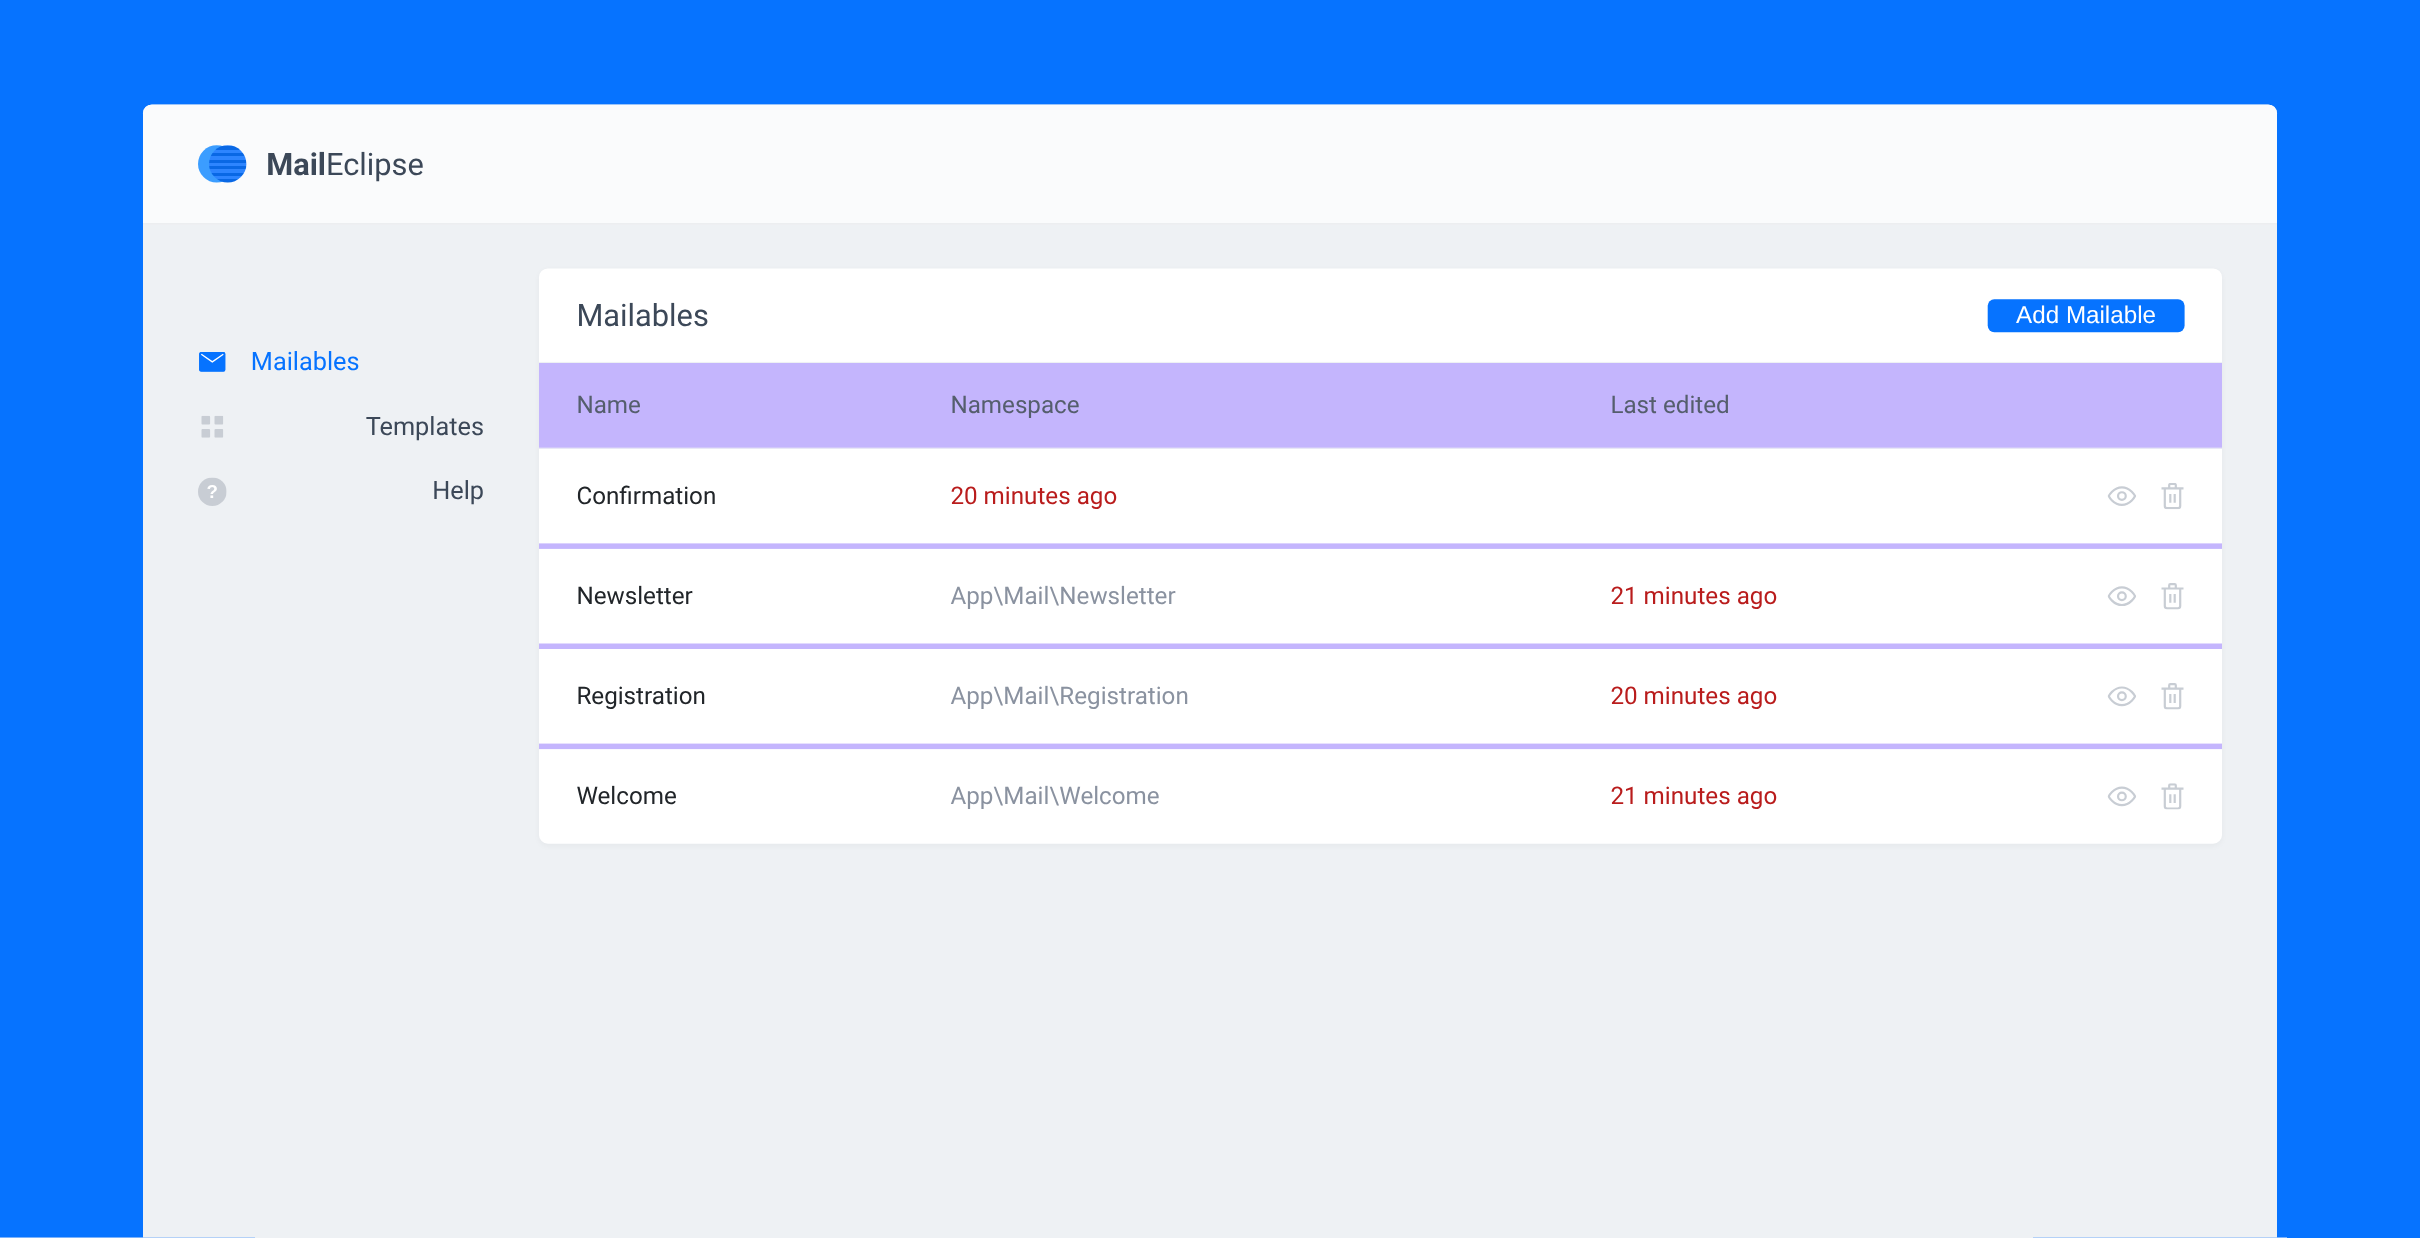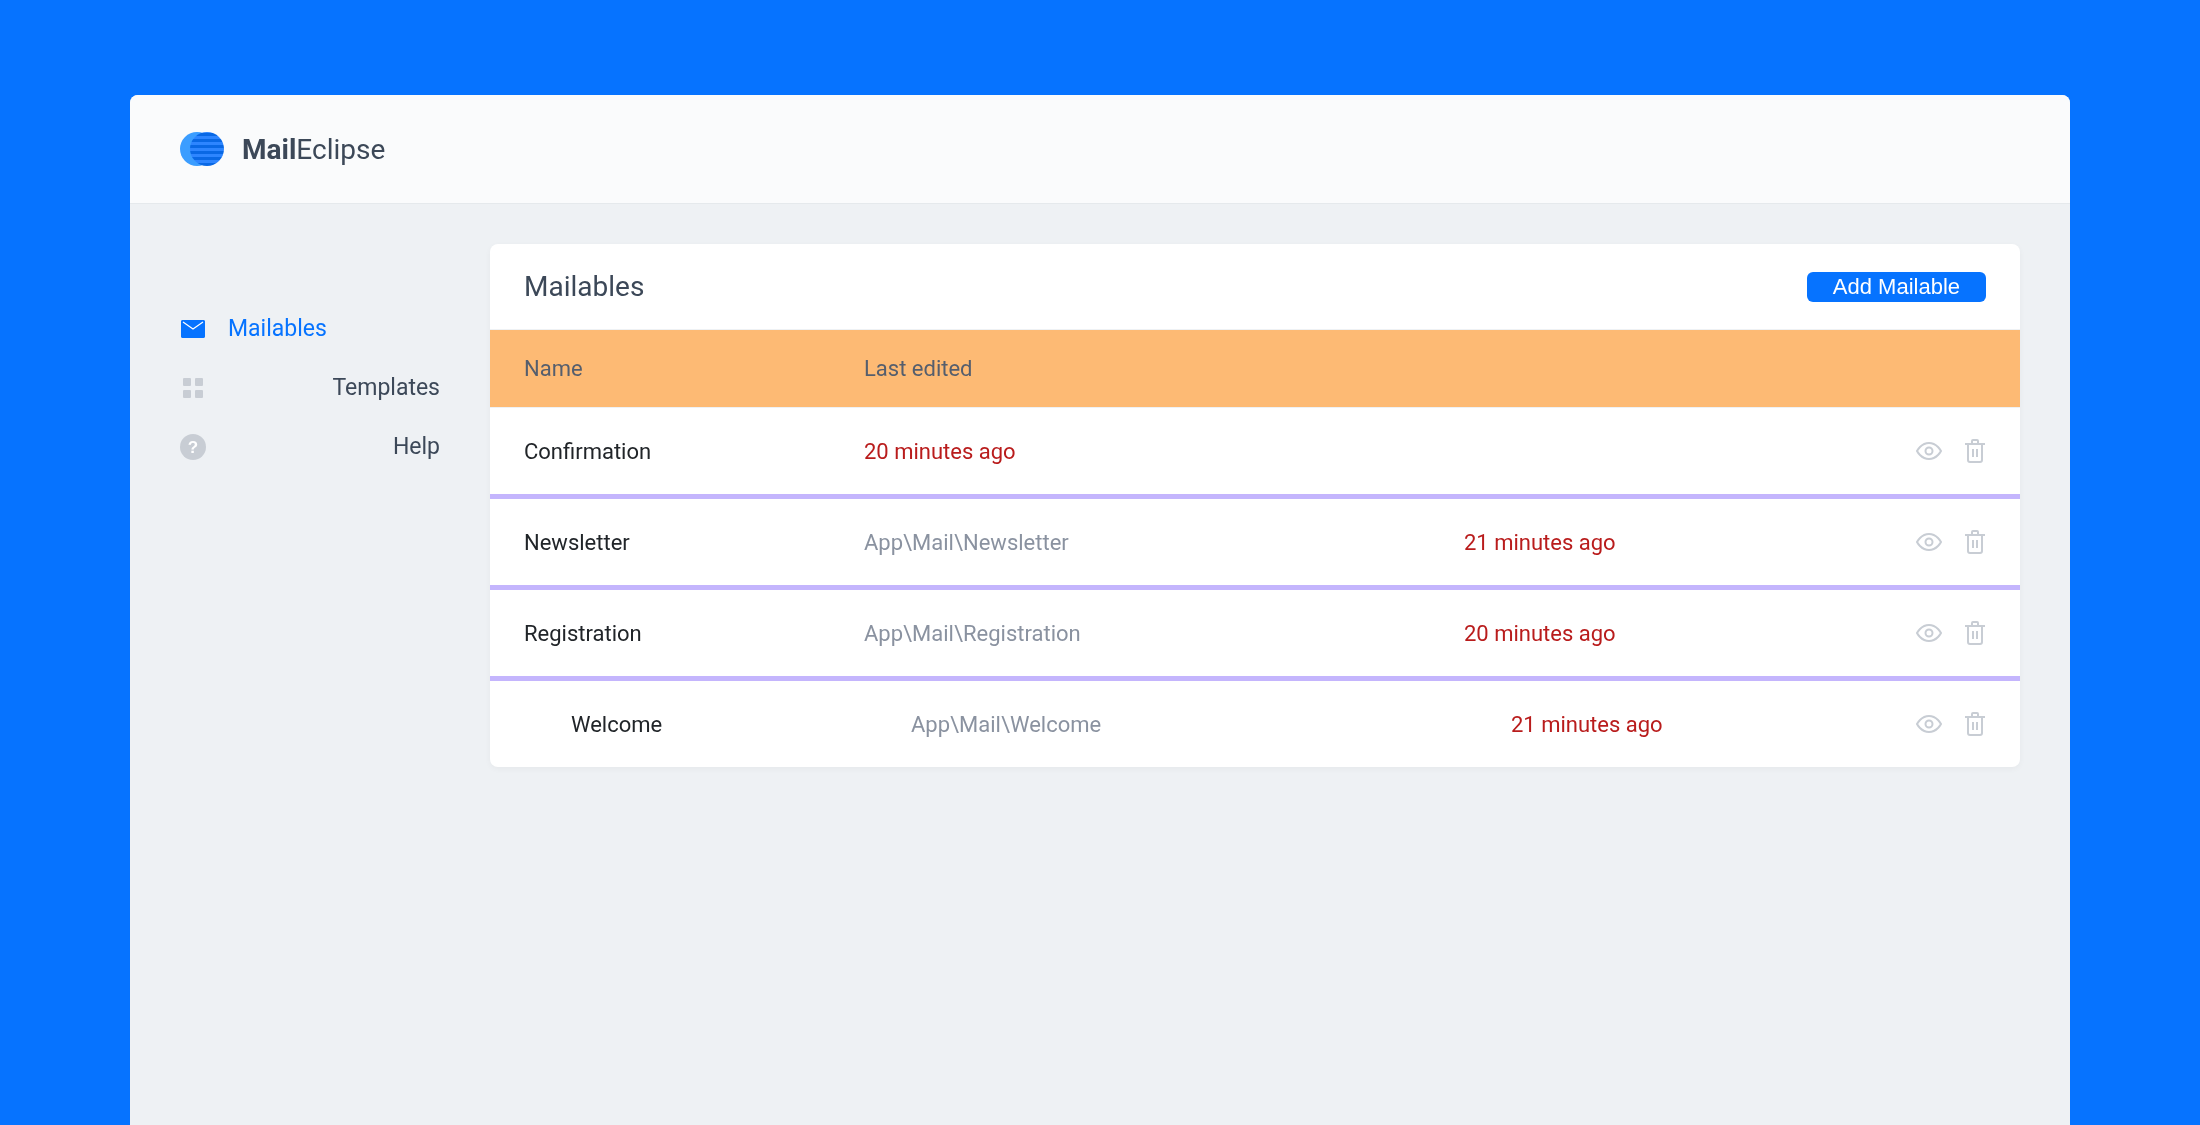--- a/index.html
+++ b/index.html
@@ -153,38 +153,37 @@
       border: none;
       padding: 2px 26px;
       font-size: 22px;
       font-weight: 500;
       border-radius: 6px;
       cursor: pointer;
     }
     
     .table-header {
       display: flex;
-      background: #fdba74;
+      background: #c4b5fd;
       padding: 26px 34px;
       font-size: 22px;
       color: #555e6d;
       border-bottom: 1px solid #eef1f4;
     }
     
     .table-row {
       display: flex;
       align-items: center;
       padding: 30px 34px;
       border-bottom: 5px solid #c4b5fd;
       font-size: 22px;
     }
     
     .table-row:last-child {
       border-bottom: none;
-      margin-left: 47px;
     }
     
     .col-name {
       width: 340px;
       color: #212529;
     }
     
     .col-namespace {
       width: 600px;
       color: #8a92a0;
@@ -301,20 +300,21 @@
     <div class="content">
       <div class="card">
 
         <div class="card-header">
           <h2 class="card-title">Mailables</h2>
           <button class="btn-primary">Add Mailable</button>
         </div>
 
         <div class="table-header">
           <div class="col-name">Name</div>
+          <div class="col-namespace">Namespace</div>
           <div class="col-edited">Last edited</div>
           <div class="col-actions"></div>
         </div>
 
         <div class="table-row">
           <div class="col-name">Confirmation</div>
           <div class="col-edited">20 minutes ago</div>
           <div class="col-actions">
             <span class="action-icon">
               <svg class="eye-svg" viewBox="0 0 26 26" fill="none" stroke="currentColor" stroke-width="2">

